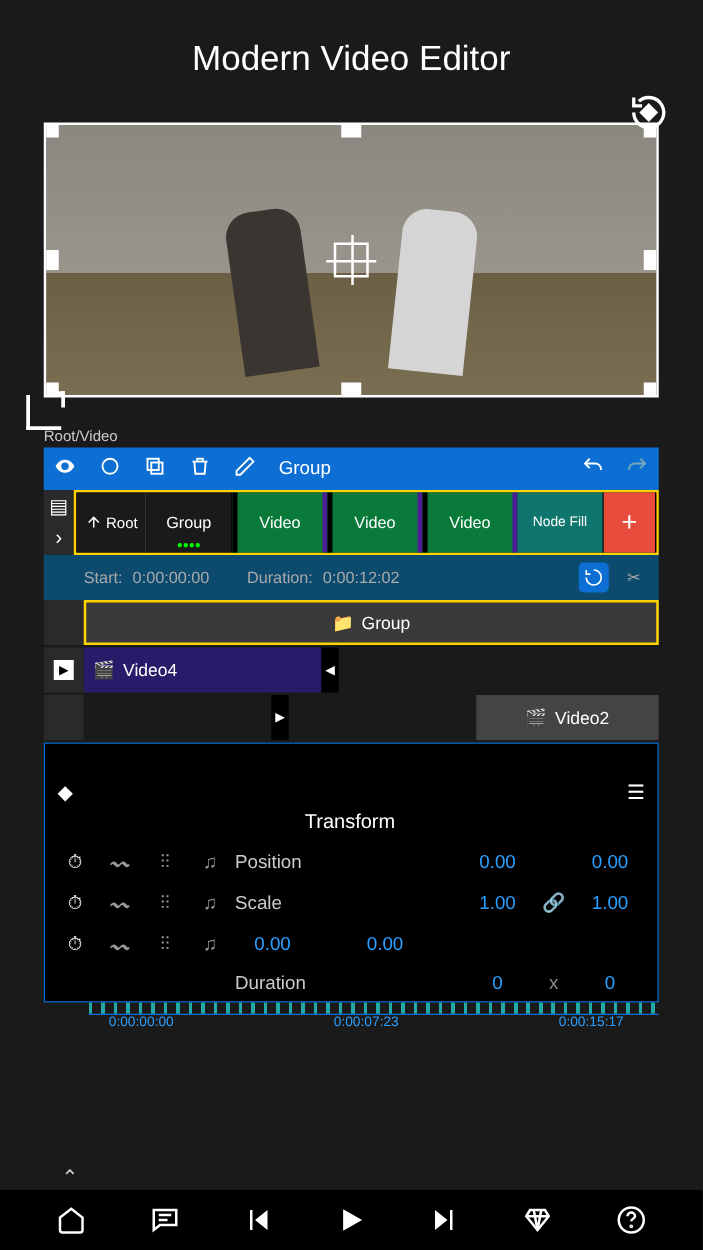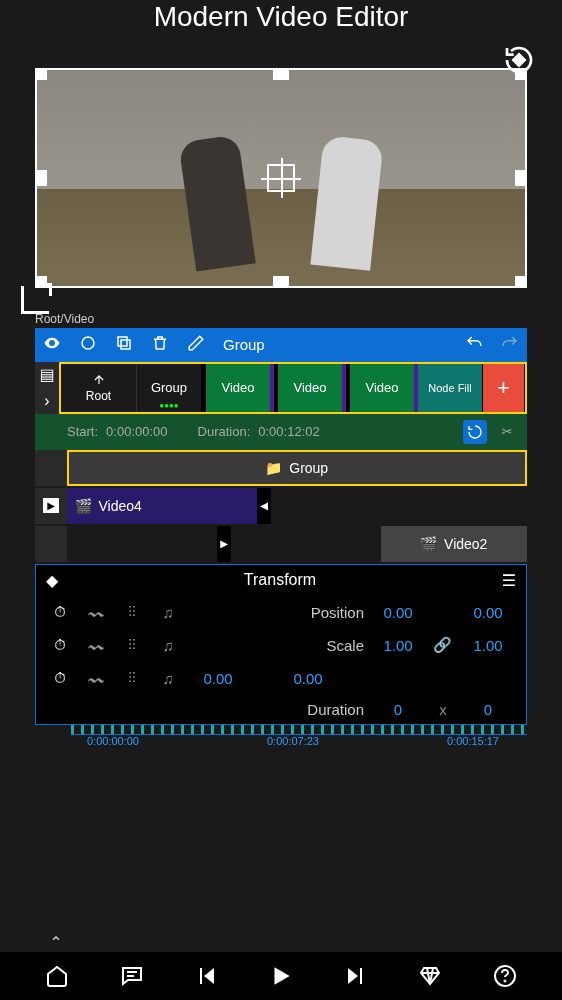--- a/index.html
+++ b/index.html
@@ -6,21 +6,21 @@
 body {
   width: 562px;
   height: 1000px;
   background: #1a1a1a;
   font-family: -apple-system, Arial, sans-serif;
   color: #fff;
   overflow: hidden;
 }
 .headline {
   text-align: center;
-  padding: 0 0 12px;
+  padding: 30px 0 12px;
   font-size: 28px;
   font-weight: 500;
   line-height: 1.2;
 }
 .preview-area {
   margin: 0 35px 6px;
   position: relative;
   height: 258px;
 }
 .preview-frame {
@@ -114,24 +114,23 @@
 }
 .side-collapse {
   width: 24px;
   background: #2a2a2a;
   display: flex;
   flex-direction: column;
   align-items: center;
   justify-content: space-around;
 }
 .root-btn {
-  width: 76px;
+  width: 56px;
   background: #1a1a1a;
   display: flex;
-  flex-direction: column;
   align-items: center;
   justify-content: center;
   font-size: 12px;
   gap: 2px;
   border-right: 1px solid #333;
 }
 .clip {
   flex: 1;
   display: flex;
   align-items: center;
@@ -146,21 +145,21 @@
 .clip.node { background: #0f766e; font-size: 11px; }
 .clip.add { background: #e74c3c; max-width: 42px; font-size: 22px; }
 .dots { position: absolute; bottom: 2px; font-size: 8px; color: #0f0; }
 .info-row {
   display: flex;
   align-items: center;
   padding: 6px 8px 6px 32px;
   font-size: 13px;
   color: #aaa;
   gap: 8px;
-  background: #14532d;
+  background: #0c4a6e;
 }
 .info-row .spacer { flex: 1; }
 .info-row .ico {
   width: 24px; height: 24px;
   display: flex; align-items: center; justify-content: center;
 }
 .track {
   display: flex;
   align-items: center;
   height: 36px;
@@ -194,38 +193,38 @@
 .transform-panel {
   border: 1px solid #0d6fd4;
   background: #000;
 }
 .transform-head {
   display: flex;
   align-items: center;
   padding: 6px 10px;
   font-size: 16px;
 }
-.transform-head .title { flex: 1; text-align: center; }
+.transform-head .title { flex: 1; text-align: center; margin-top: 48px; }
 .prop-row {
   display: flex;
   align-items: center;
   padding: 6px 8px;
   gap: 4px;
   font-size: 15px;
 }
 .prop-row .ico {
   width: 32px;
   display: flex;
   justify-content: center;
   color: #999;
 }
 .prop-row .ico.kf { color: #fff; }
 .prop-row .label {
   flex: 1;
-  text-align: right;
+  text-align: left;
   color: #ccc;
 }
 .prop-row .val {
   width: 60px;
   text-align: center;
   color: #2a9fff;
 }
 .prop-row .mid {
   width: 22px;
   text-align: center;

